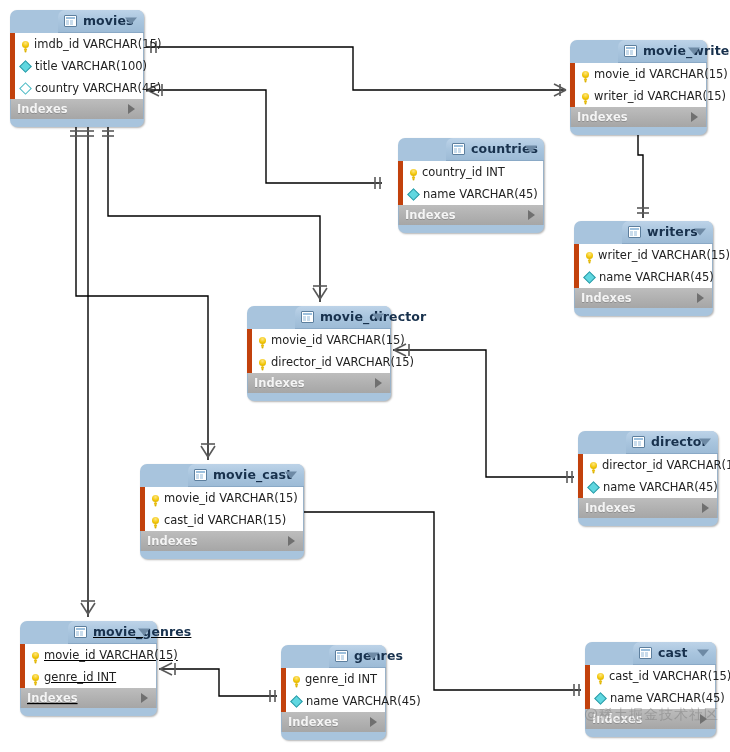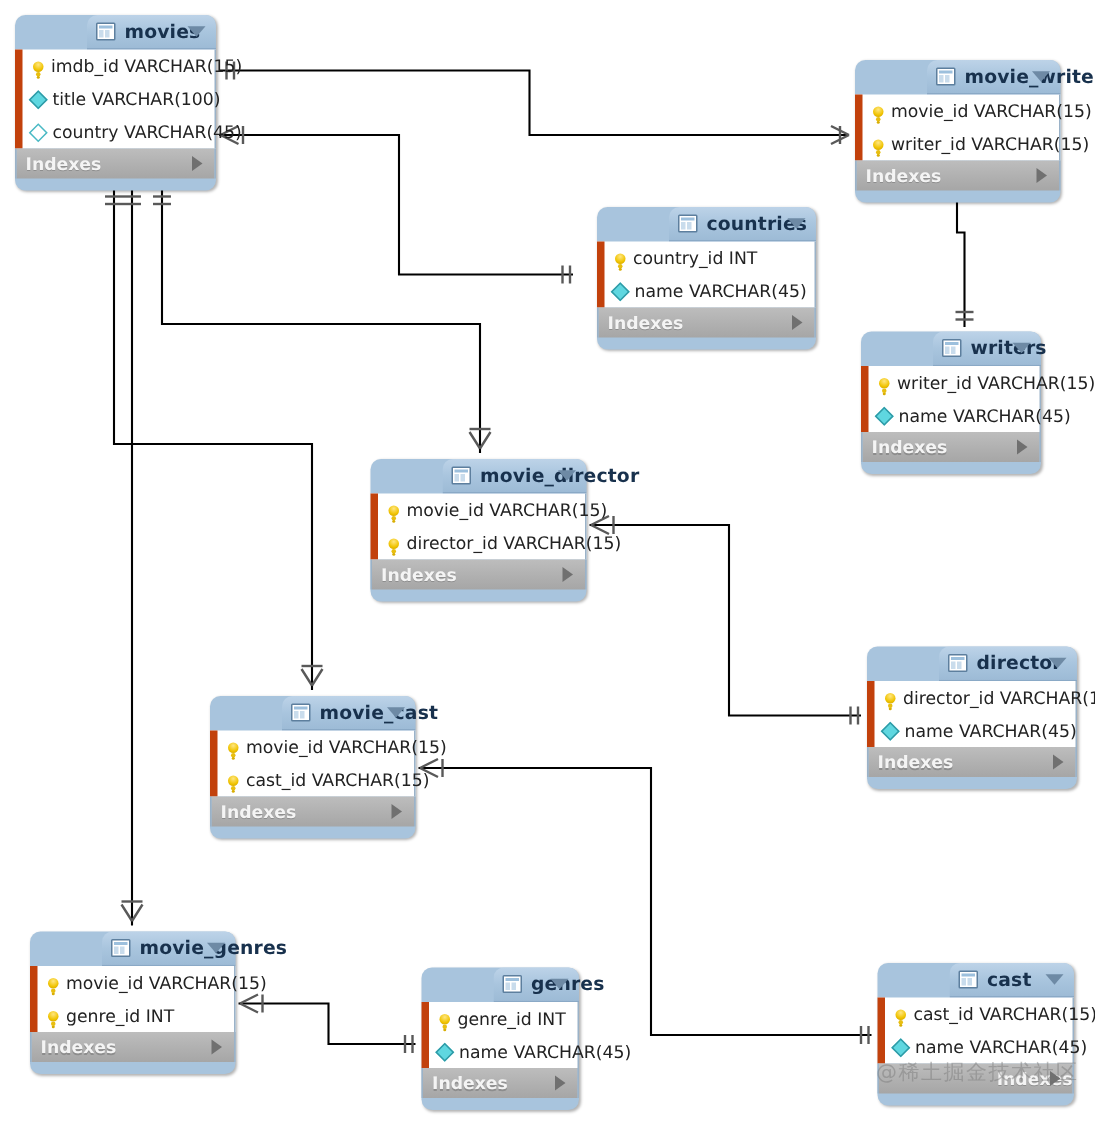--- a/index.html
+++ b/index.html
@@ -226,21 +226,21 @@
             <span class="ic key"></span>
             <span class="nm">country_id INT</span>
           </div>
           <div class="fld">
             <span class="ic dia"></span>
             <span class="nm">name VARCHAR(45)</span>
           </div>
         </div>
         <div class="idx"><span>Indexes</span><span class="arw"></span></div>
       </div>
-      <div class="tbl" style="left: 574px; top: 221px; width: 120px;">
+      <div class="tbl" style="left: 574px; top: 221px; width: 139px;">
         <div class="hdr">
           <span class="tbl-ico"></span>
           <span class="tname">writers</span>
           <span class="caret"></span>
         </div>
         <div class="fields">
           <div class="fld">
             <span class="ic key"></span>
             <span class="nm">writer_id VARCHAR(15)</span>
           </div>
@@ -280,39 +280,39 @@
             <span class="ic key"></span>
             <span class="nm">director_id VARCHAR(15)</span>
           </div>
           <div class="fld">
             <span class="ic dia"></span>
             <span class="nm">name VARCHAR(45)</span>
           </div>
         </div>
         <div class="idx"><span>Indexes</span><span class="arw"></span></div>
       </div>
-      <div class="tbl" style="left: 140px; top: 464px; width: 137px;">
+      <div class="tbl" style="left: 140px; top: 464px; width: 164px;">
         <div class="hdr">
           <span class="tbl-ico"></span>
           <span class="tname">movie_cast</span>
           <span class="caret"></span>
         </div>
         <div class="fields">
           <div class="fld">
             <span class="ic key"></span>
             <span class="nm">movie_id VARCHAR(15)</span>
           </div>
           <div class="fld">
             <span class="ic key"></span>
             <span class="nm">cast_id VARCHAR(15)</span>
           </div>
         </div>
         <div class="idx"><span>Indexes</span><span class="arw"></span></div>
       </div>
-      <div class="tbl" style="left: 20px; top: 621px; width: 137px;">
+      <div class="tbl" style="left: 20px; top: 621px; width: 137px; text-decoration: underline;">
         <div class="hdr">
           <span class="tbl-ico"></span>
           <span class="tname">movie_genres</span>
           <span class="caret"></span>
         </div>
         <div class="fields">
           <div class="fld">
             <span class="ic key"></span>
             <span class="nm">movie_id VARCHAR(15)</span>
           </div>
@@ -334,21 +334,21 @@
             <span class="ic key"></span>
             <span class="nm">genre_id INT</span>
           </div>
           <div class="fld">
             <span class="ic dia"></span>
             <span class="nm">name VARCHAR(45)</span>
           </div>
         </div>
         <div class="idx"><span>Indexes</span><span class="arw"></span></div>
       </div>
-      <div class="tbl" style="left: 585px; top: 642px; width: 131px; text-align: right;">
+      <div class="tbl" style="left: 585px; top: 642px; width: 131px;">
         <div class="hdr">
           <span class="tbl-ico"></span>
           <span class="tname">cast</span>
           <span class="caret"></span>
         </div>
         <div class="fields">
           <div class="fld">
             <span class="ic key"></span>
             <span class="nm">cast_id VARCHAR(15)</span>
           </div>

